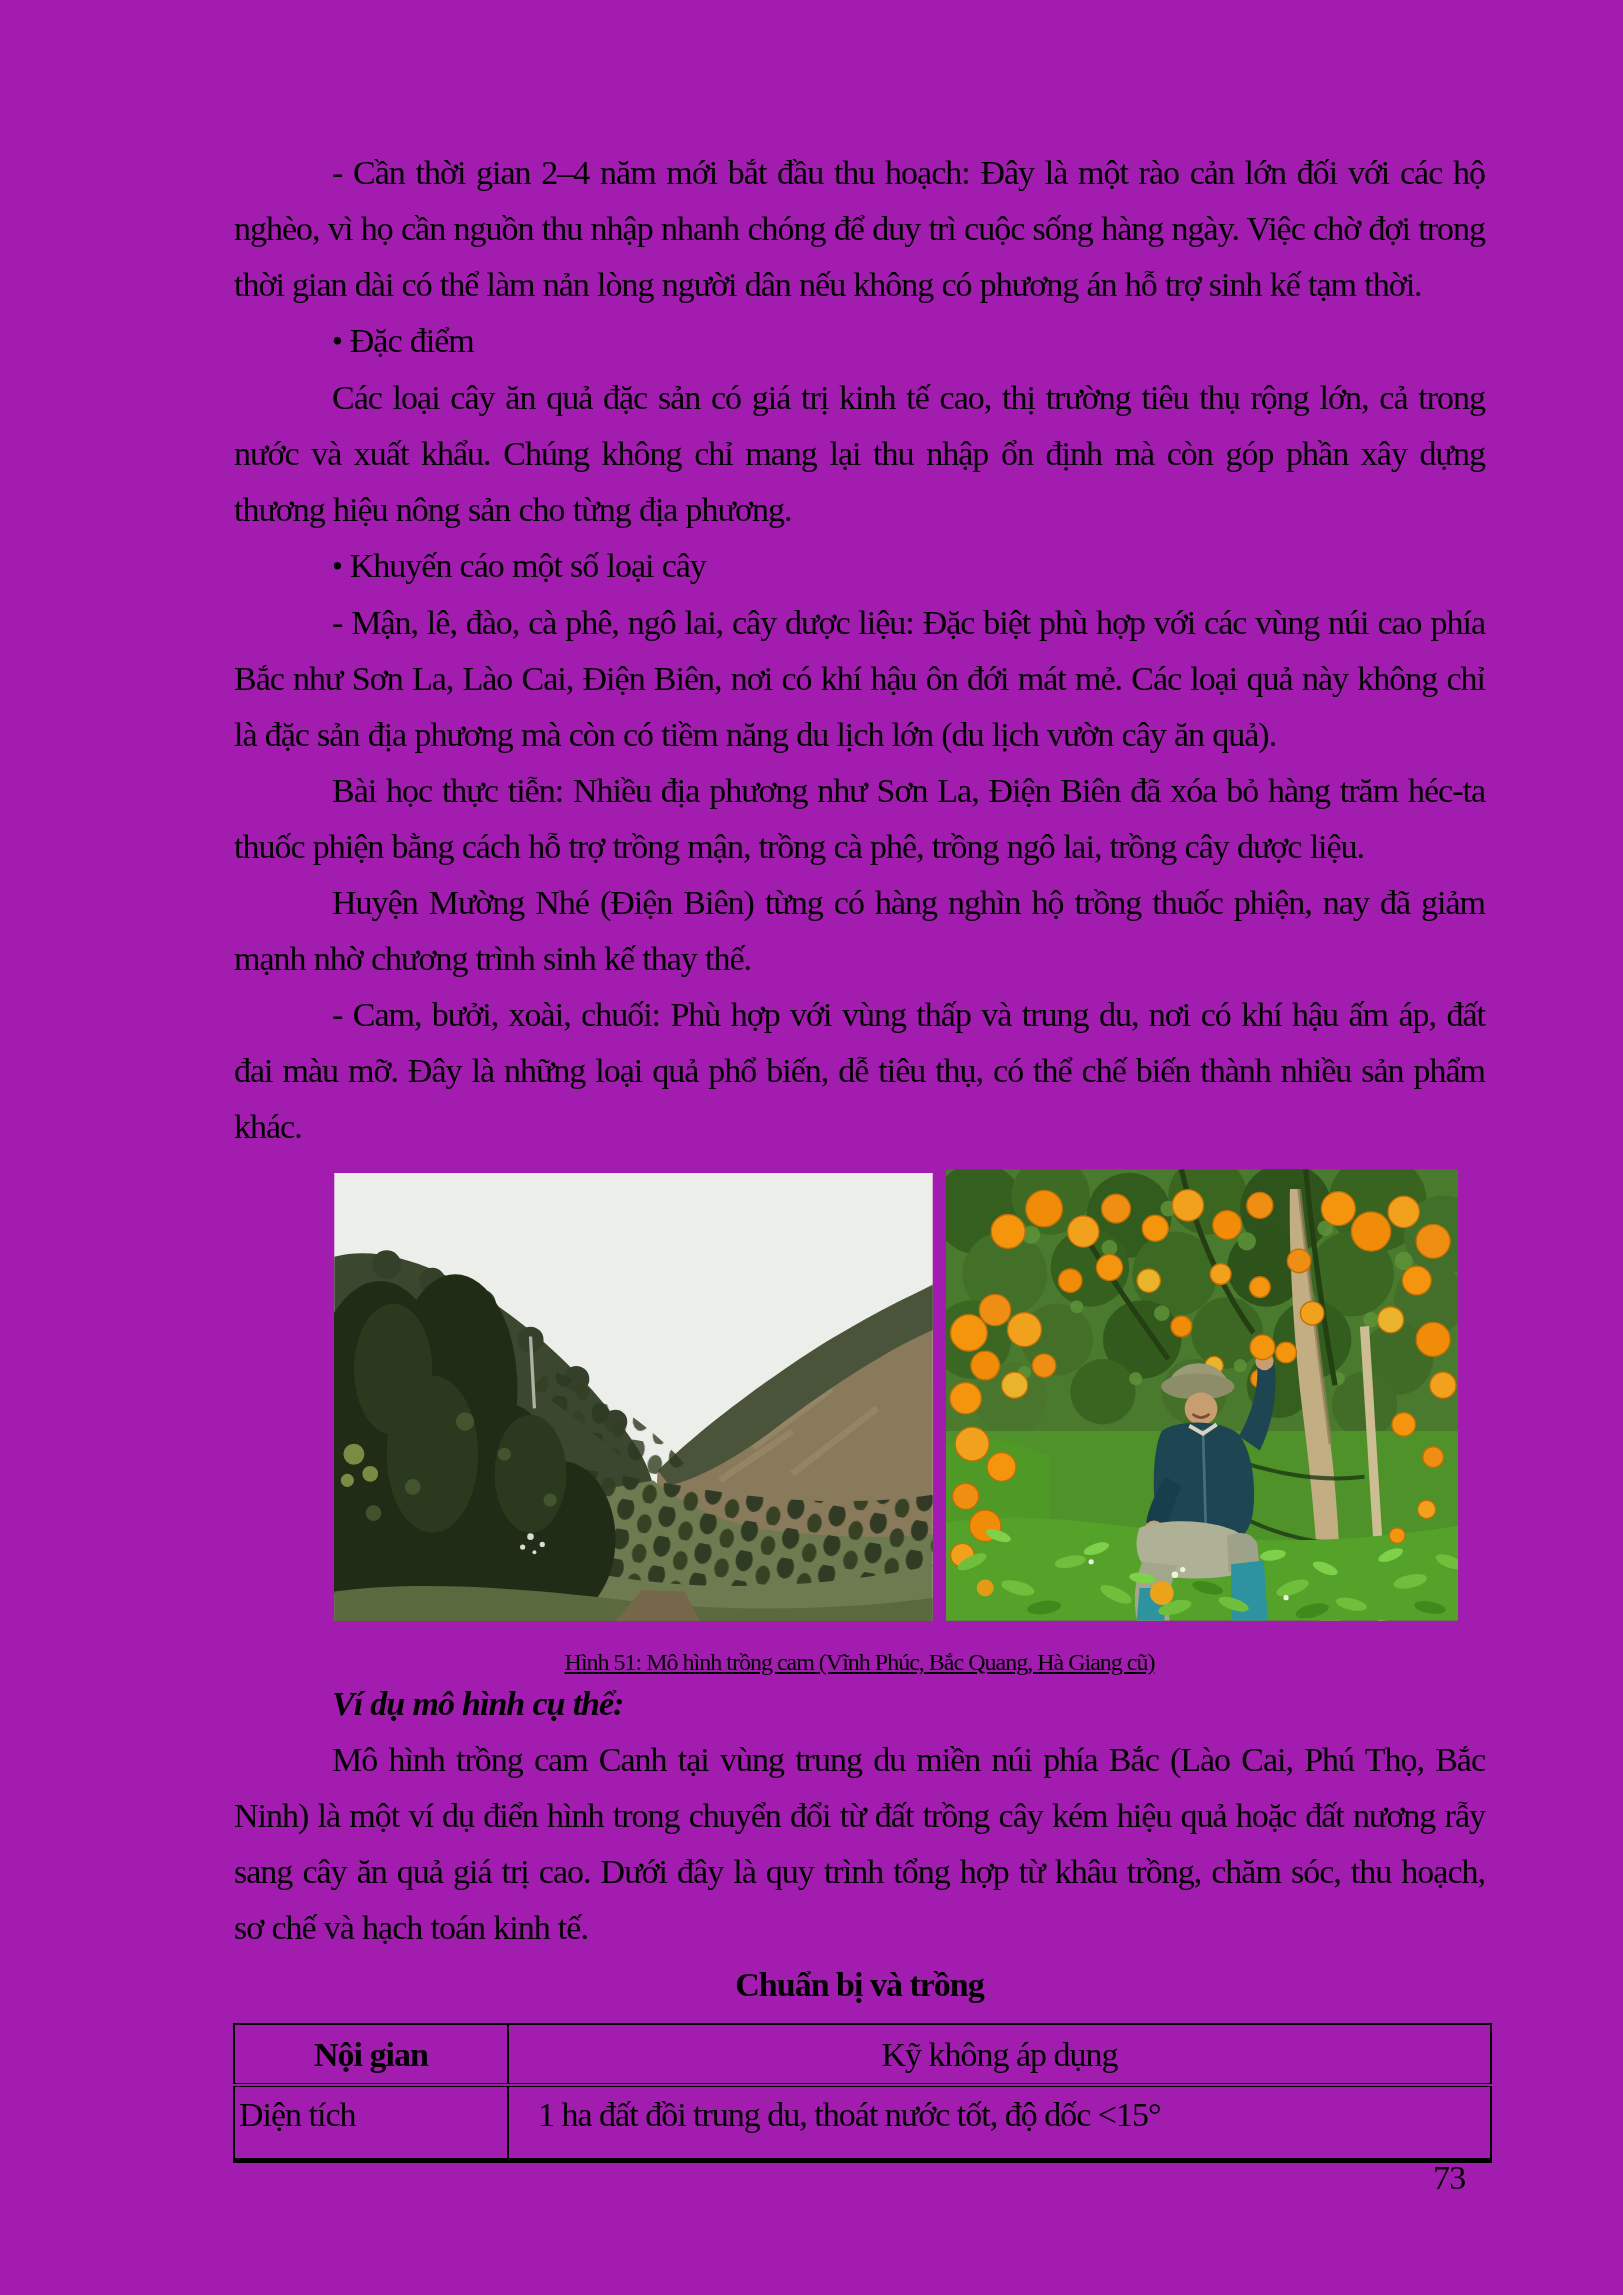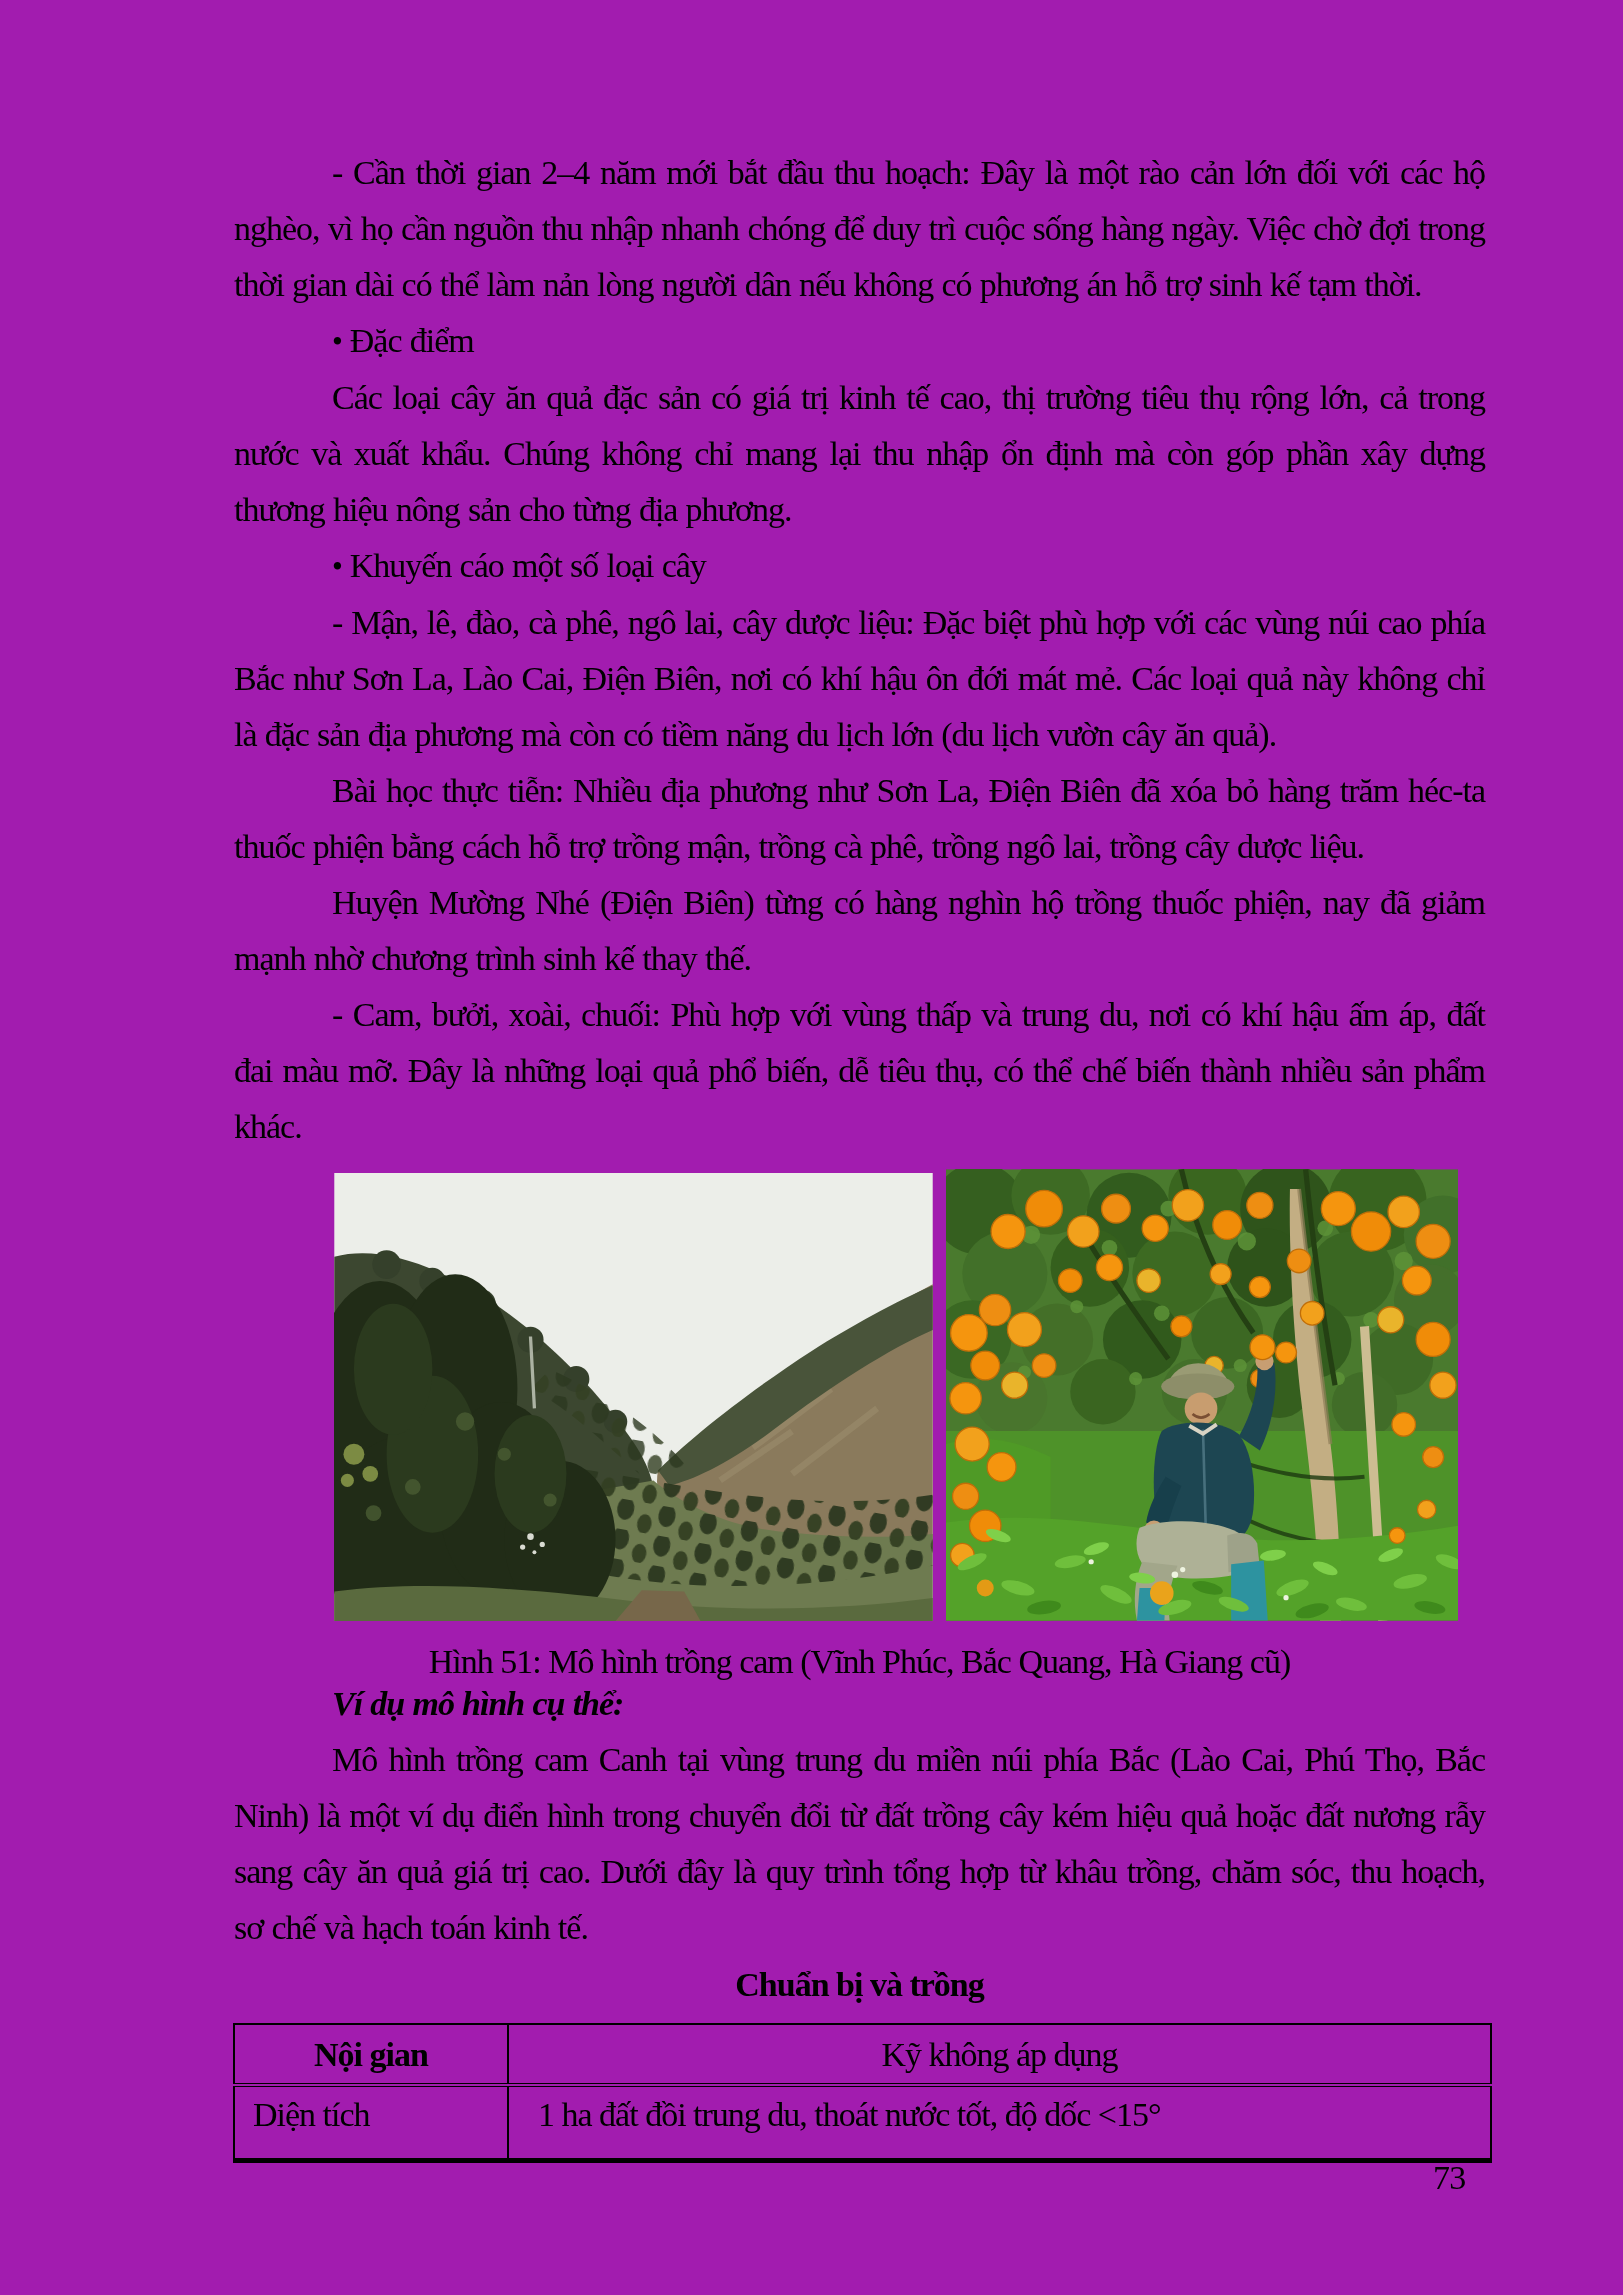--- a/index.html
+++ b/index.html
@@ -24,22 +24,23 @@
   p.bullet{font-weight:normal;text-align:left;}
   p.bullet .marker{font-size:31px;}
   p.bullet .blabel{margin-left:7.9px;}
   p.example{font-weight:bold;font-style:italic;text-align:left;}
   #figure-row{
     position:absolute;left:334px;top:1169px;width:1124px;height:452px;
     display:flex;column-gap:13px;align-items:flex-end;
   }
   #figure-caption{
     position:absolute;left:234px;top:1639px;width:1251px;
-    font-size:34px;line-height:46px;letter-spacing:-1px;
+    font-size:24px;line-height:46px;letter-spacing:-1px;
     text-align:center;
+    text-decoration:underline;
   }
   #bottom-text{top:1676px;}
   #section-heading{
     position:absolute;left:234px;top:1957px;width:1251px;
     font-size:34px;line-height:56px;letter-spacing:-1px;
     font-weight:bold;text-align:center;
   }
   #doc-table{
     position:absolute;left:233px;top:2023px;width:1259px;
     border-collapse:collapse;table-layout:fixed;
@@ -52,21 +53,21 @@
   }
   #doc-table tr.hrow th{
     height:56px;vertical-align:middle;text-align:center;
     border-bottom:4.6px double #000;
   }
   #doc-table th.c1,#doc-table td.c1{border-right:2px solid #000;}
   #doc-table th.c1{font-weight:bold;}
   #doc-table tr.drow td{
     height:63px;vertical-align:top;padding-top:6.5px;text-align:left;
   }
-  #doc-table td.c1{padding-left:18px;margin-top:33px;}
+  #doc-table td.c1{padding-left:4px;margin-top:33px;}
   #doc-table td.c2{padding-left:29px;}
   #page-number{
     position:absolute;left:1433px;top:2159px;
     font-size:34px;letter-spacing:-0.7px;
   }
   svg{display:block;}
 </style>
 </head>
 <body>
 

